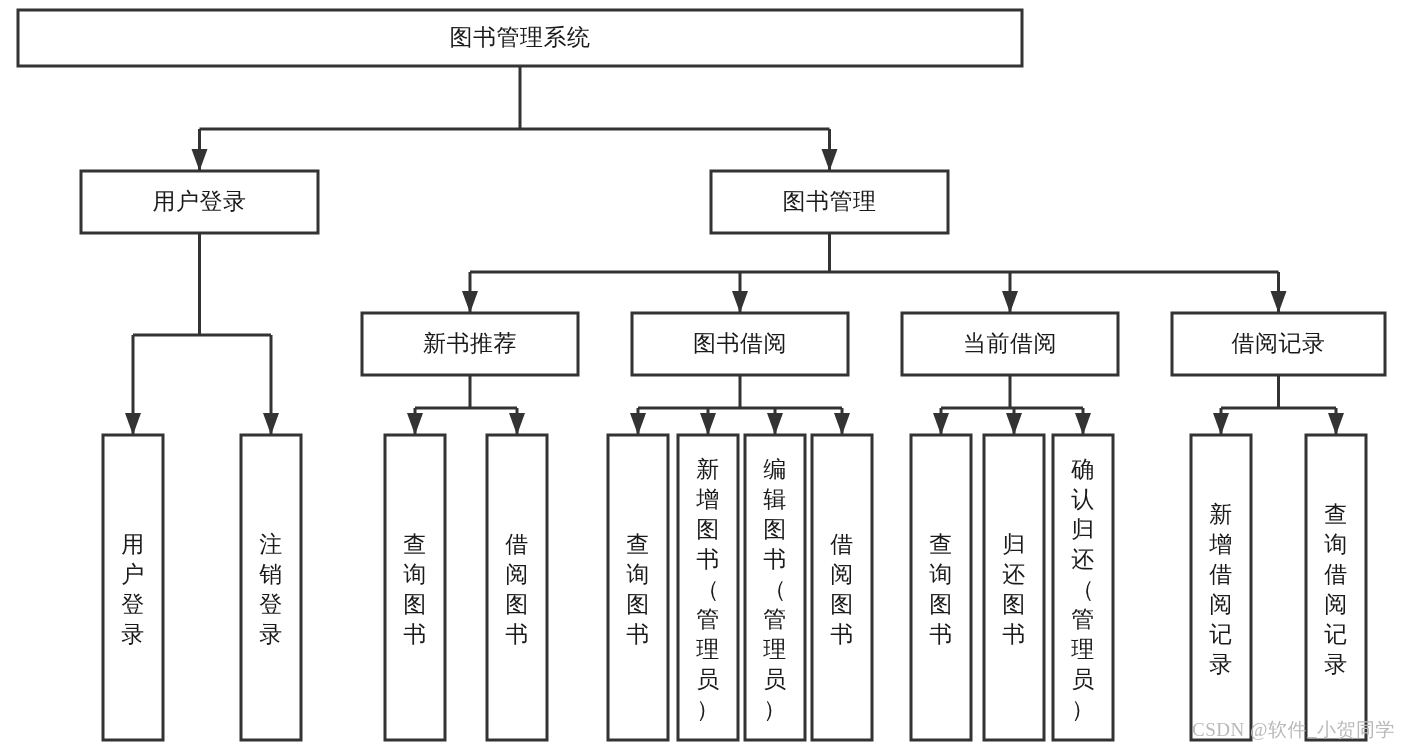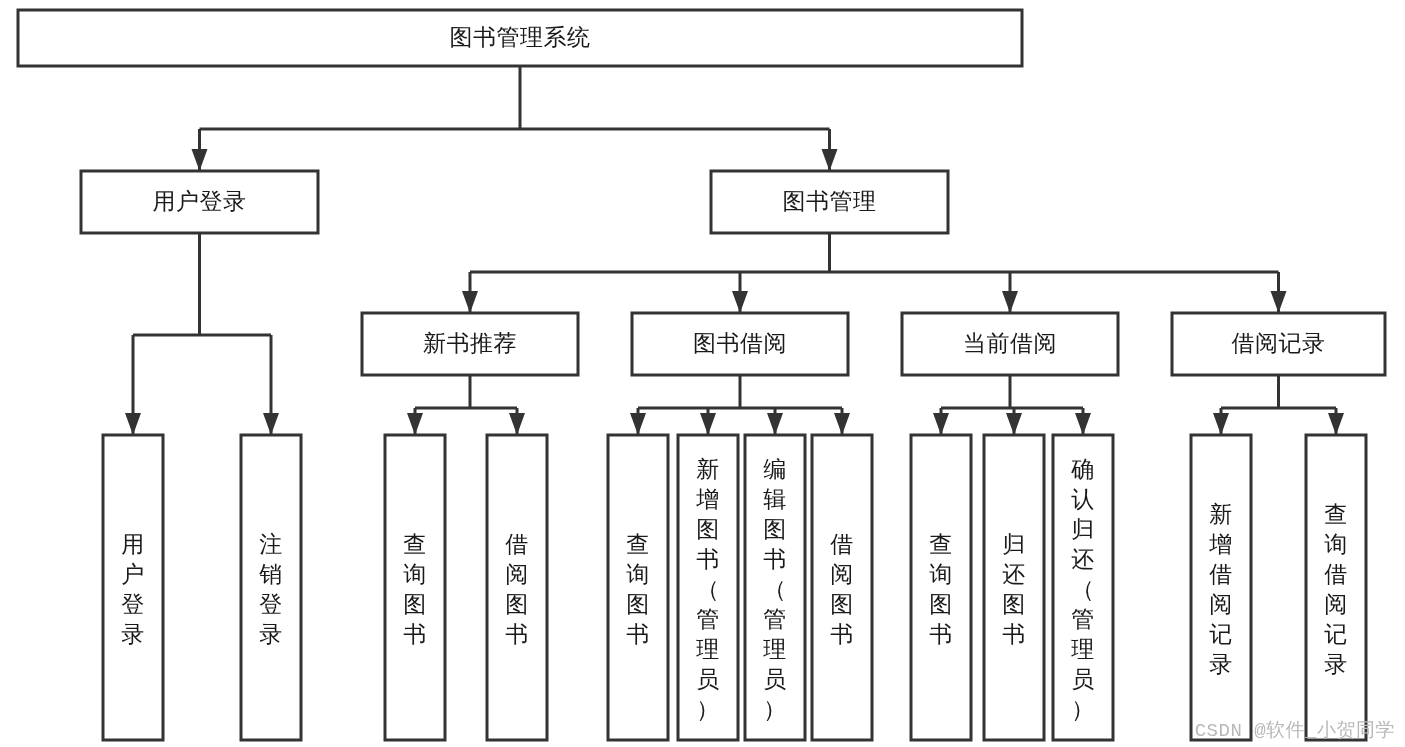--- a/index.html
+++ b/index.html
@@ -56,21 +56,21 @@
     font-family: "Liberation Sans", "DejaVu Sans", sans-serif;
     font-size: 23px;
     fill: #1a1a1a;
     text-anchor: middle;
     letter-spacing: 0.5px;
   }
   .watermark {
     position: absolute;
     right: 10px;
     bottom: 4px;
-    font-family: Liberation Mono, monospace;
+    font-family: Liberation Serif, serif;
     font-size: 19px;
     color: #b9b9b9;
     white-space: nowrap;
     user-select: none;
     letter-spacing: 0.5px;
   }
 </style>
 </head>
 <body>
 

